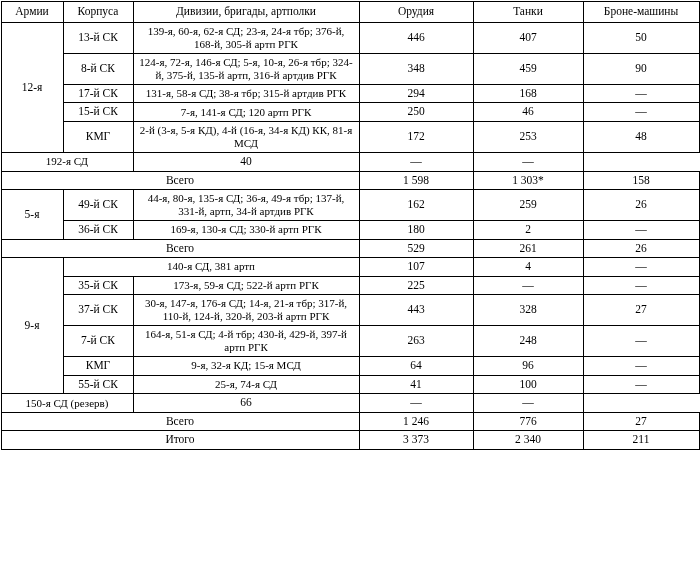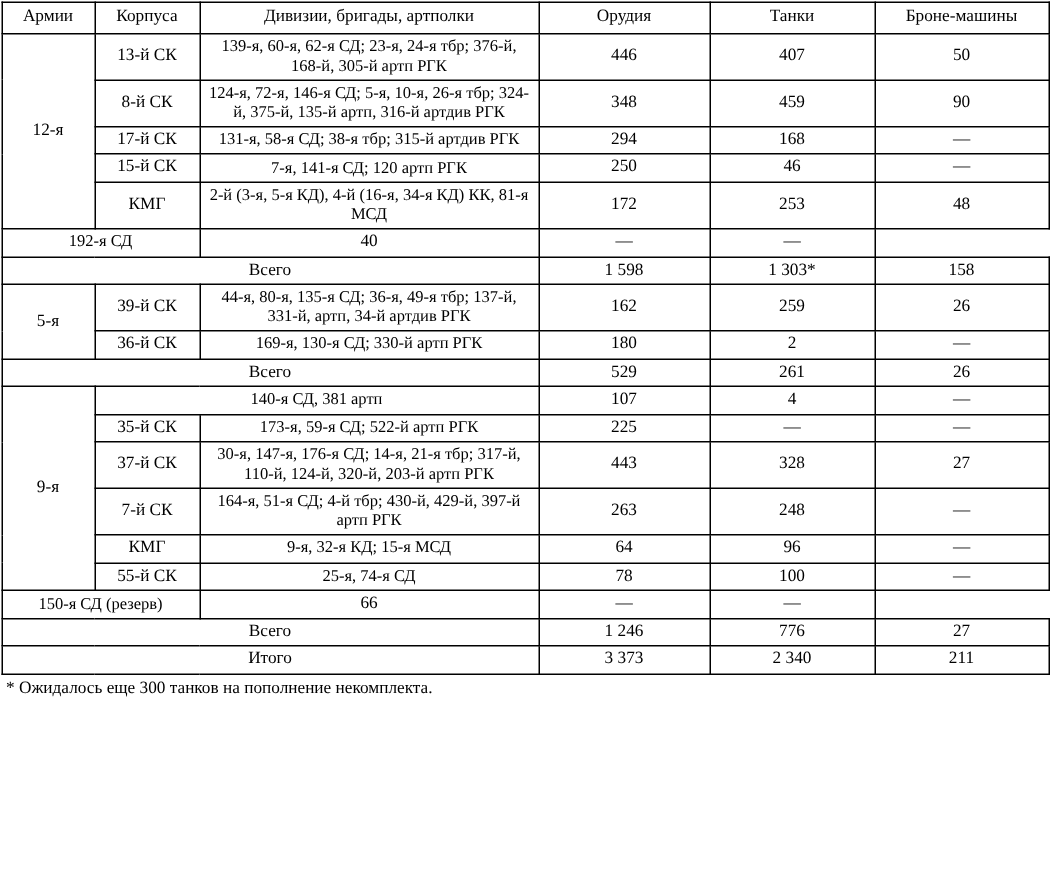--- a/index.html
+++ b/index.html
@@ -142,21 +142,21 @@
           <td class="num">—</td>
         </tr>
         <tr class="total-row">
           <td class="c-center" colspan="3">Всего</td>
           <td class="num">1 598</td>
           <td class="num">1 303*</td>
           <td class="num">158</td>
         </tr>
         <tr>
           <td class="army-cell" rowspan="2">5-я</td>
-          <td class="c-center">39-й СК</td>
+          <td class="c-center">49-й СК</td>
           <td class="c-units-cell">44-я, 80-я, 135-я СД; 36-я, 49-я тбр; 137-й, 331-й, артп, 34-й артдив РГК</td>
           <td class="num">162</td>
           <td class="num">259</td>
           <td class="num">26</td>
         </tr>
         <tr>
           <td class="c-center">36-й СК</td>
           <td class="c-units-cell">169-я, 130-я СД; 330-й артп РГК</td>
           <td class="num">180</td>
           <td class="num">2</td>
@@ -199,21 +199,21 @@
         <tr>
           <td class="c-center">КМГ</td>
           <td class="c-units-cell">9-я, 32-я КД; 15-я МСД</td>
           <td class="num">64</td>
           <td class="num">96</td>
           <td class="num">—</td>
         </tr>
         <tr>
           <td class="c-center">55-й СК</td>
           <td class="c-units-cell">25-я, 74-я СД</td>
-          <td class="num">78</td>
+          <td class="num">41</td>
           <td class="num">100</td>
           <td class="num">—</td>
         </tr>
         <tr>
           <td class="c-units-cell label-span" colspan="2">150-я СД (резерв)</td>
           <td class="num">66</td>
           <td class="num">—</td>
           <td class="num">—</td>
         </tr>
         <tr class="total-row">
@@ -223,14 +223,13 @@
           <td class="num">27</td>
         </tr>
         <tr class="total-row">
           <td class="c-center" colspan="3">Итого</td>
           <td class="num">3 373</td>
           <td class="num">2 340</td>
           <td class="num">211</td>
         </tr>
       </tbody>
   </table>
-  <div class="footnote">* Ожидалось еще 300 танков на пополнение некомплекта.</div>
 </div>
 
 </body></html>

